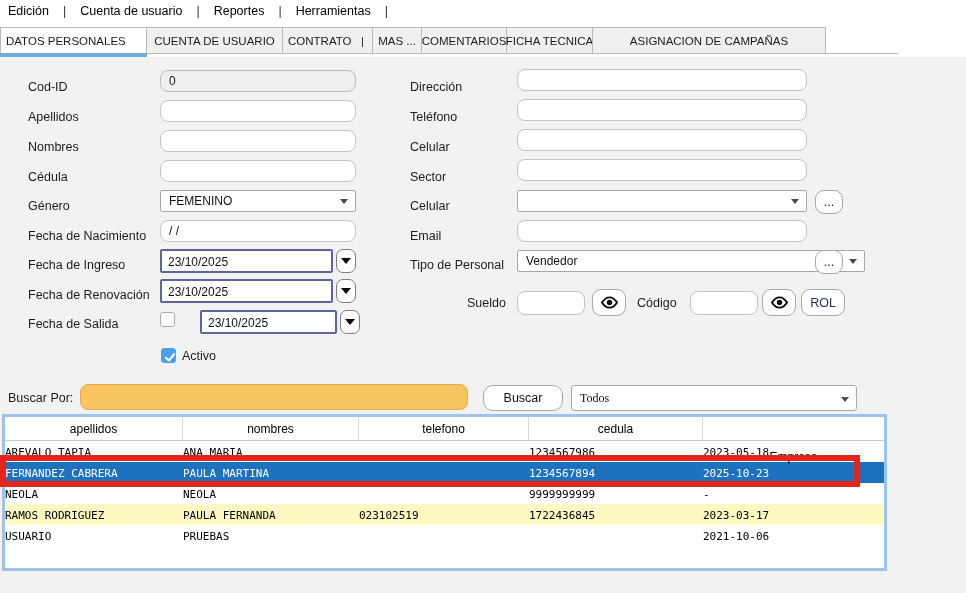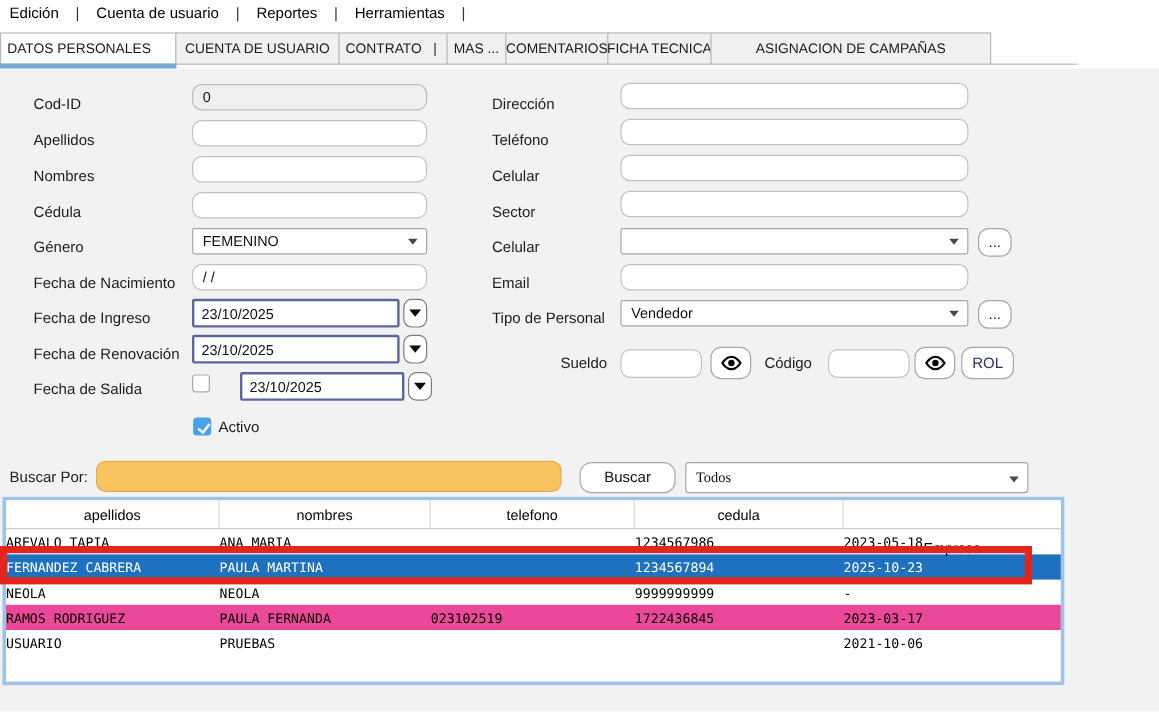--- a/index.html
+++ b/index.html
@@ -62,21 +62,21 @@
 
   
   .grid { position:absolute; left:2px; top:414px; width:885px; height:157px; background:#fff;
           border:3px solid #9dc3e6; }
   .grid-header { display:flex; height:24px; border-bottom:1px solid #c9c9c9; background:#fff; }
   .gh-cell { font-size:12px; color:#000; text-align:center; padding-top:5px;
              border-right:1px solid #d8d8d8; }
   .gh-0{width:178px;} .gh-1{width:176px;} .gh-2{width:170px;} .gh-3{width:174px;} .gh-4{flex:1; border-right:none;margin-top:28px;}
   .grid-row { display:flex; height:21px; font-family:"DejaVu Sans Mono", monospace;
               font-size:11px; color:#000; }
-  .grid-row.alt { background:#ec4899; }
+  .grid-row.alt { background:#fef9c3; }
   .grid-row.sel { background:#1e71be; color:#fff; }
   .gr-cell { padding:5px 0 0 0; white-space:pre; overflow:hidden; }
   .gr-0{width:178px;} .gr-1{width:176px;} .gr-2{width:170px;} .gr-3{width:174px;} .gr-4{flex:1;}
 
   
   .red-box { position:absolute; left:0px; top:455px; width:860px; height:32px;
              border:6px solid #e2261c; z-index:6; pointer-events:none; }
 
   .eye-svg { display:block; }
 </style>
@@ -171,21 +171,21 @@
   <div class="tb" style="left:517px; top:69px; width:290px"></div>
   <div class="tb" style="left:517px; top:99px; width:290px"></div>
   <div class="tb" style="left:517px; top:129px; width:290px"></div>
   <div class="tb" style="left:517px; top:159px; width:290px"></div>
   <div class="combo" style="left:517px; top:190px; width:290px">
     <span></span>
     <span class="arr"></span>
   </div>
   <div class="btn" style="left:815px; top:190px; width:28px; height:24px">...</div>
   <div class="tb" style="left:517px; top:220px; width:290px"></div>
-  <div class="combo" style="left:517px; top:250px; width:290px">
+  <div class="combo" style="left:517px; top:250px; width:348px">
     <span>Vendedor</span>
     <span class="arr"></span>
   </div>
   <div class="btn" style="left:815px; top:250px; width:28px; height:24px">...</div>
 
   <div class="tb" style="left:517px; top:291px; width:68px; height:24px"></div>
   <div class="btn" style="left:592px; top:289px; width:34px; height:27px">
     <svg class="eye-svg" width="19" height="15" viewBox="0 0 24 18">
       <path d="M12 2.5 C6.5 2.5 2.5 9 2.5 9 C2.5 9 6.5 15.5 12 15.5 C17.5 15.5 21.5 9 21.5 9 C21.5 9 17.5 2.5 12 2.5 Z" fill="none" stroke="#0a0a0a" stroke-width="2.4"></path>
       <circle cx="12" cy="9" r="3.4" fill="#0a0a0a"></circle>

